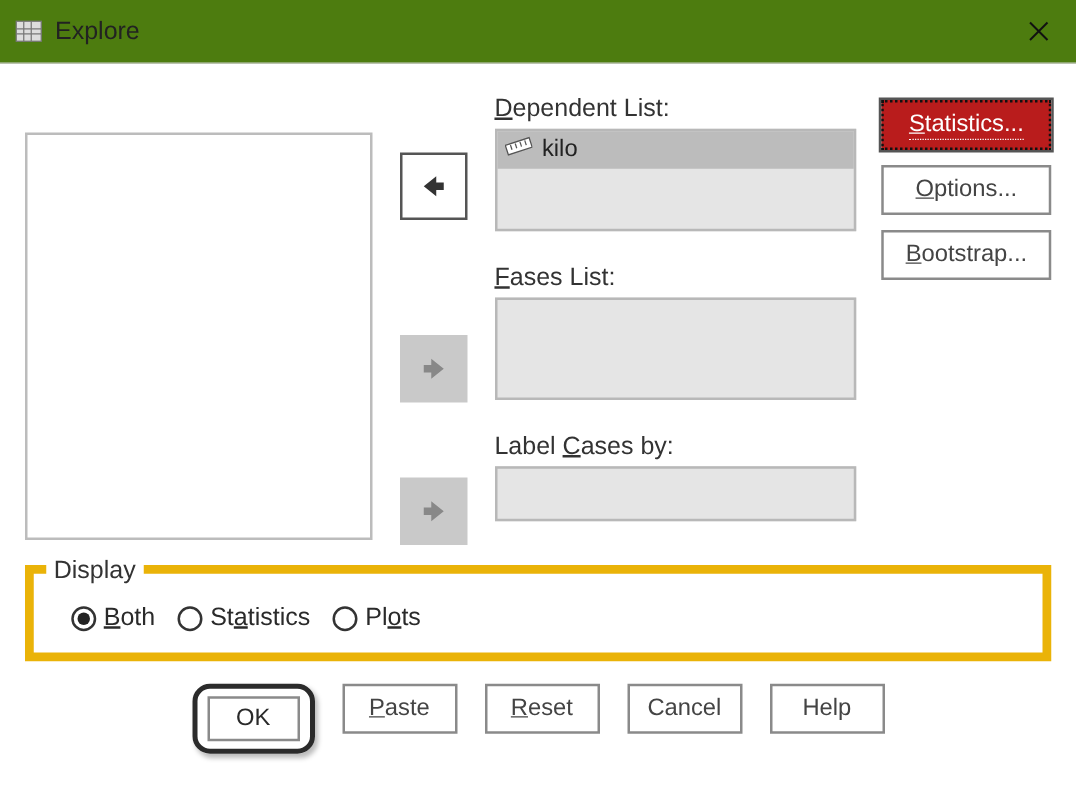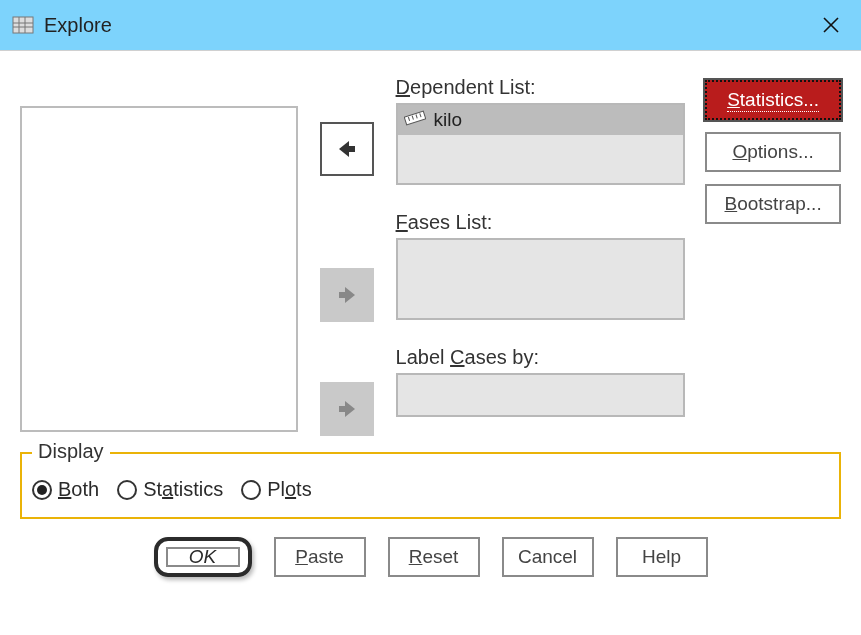--- a/index.html
+++ b/index.html
@@ -7,21 +7,21 @@
       margin: 0;
       font-family: "Segoe UI", Tahoma, Arial, sans-serif;
       font-size: 19px;
       color: #2a2a2a;
       background: #fff;
       width: 861px;
       height: 635px;
     }
     .titlebar {
       height: 51px;
-      background: #7dd3fc;
+      background: #4d7c0f;
       border-bottom: 1px solid #d0d0d0;
       display: flex;
       align-items: center;
       padding: 0 10px;
       position: relative;
     }
     .app-icon {
       width: 26px; height: 26px;
       margin-right: 8px;
       display: inline-flex; align-items: center; justify-content: center;
@@ -122,23 +122,23 @@
     .stat-btn {
       background: #b91c1c;
       color: #fff;
       border: 2px dotted #111;
       outline: 2px solid #555;
     }
     .stat-btn .lbl { border-bottom: 1px dotted #fff; }
 
     .display-group {
       margin-top: 16px;
-      border: 2px solid #eab308;
+      border: 7px solid #eab308;
       position: relative;
-      padding: 24px 14px 16px 10px;
+      padding: 24px 14px 16px 30px;
     }
     .display-legend {
       position: absolute;
       top: -14px; left: 10px;
       background: #fff;
       padding: 0 6px;
       font-size: 20px;
       color: #333;
     }
     .radios {
@@ -173,22 +173,22 @@
     .ok-wrap {
       border: 4px solid #2b2b2b;
       border-radius: 14px;
       padding: 6px 8px;
       display: inline-flex;
       box-shadow: 2px 3px 4px #bbb;
     }
     .ok-btn {
       border: 2px solid #8a8a8a;
       min-width: 74px;
-      height: 20px;
-      display: inline-flex; align-items: center; justify-content: center; font-style: italic;
+      height: 36px;
+      display: inline-flex; align-items: center; justify-content: center;
     }
     .ul { text-decoration: underline; }
   </style>
 </head>
 <body>
 
 <div class="titlebar">
   <span class="app-icon">
     <svg width="24" height="24" viewBox="0 0 24 24">
       <rect x="2" y="4" width="20" height="16" fill="#ddd" stroke="#777" stroke-width="1"></rect>

